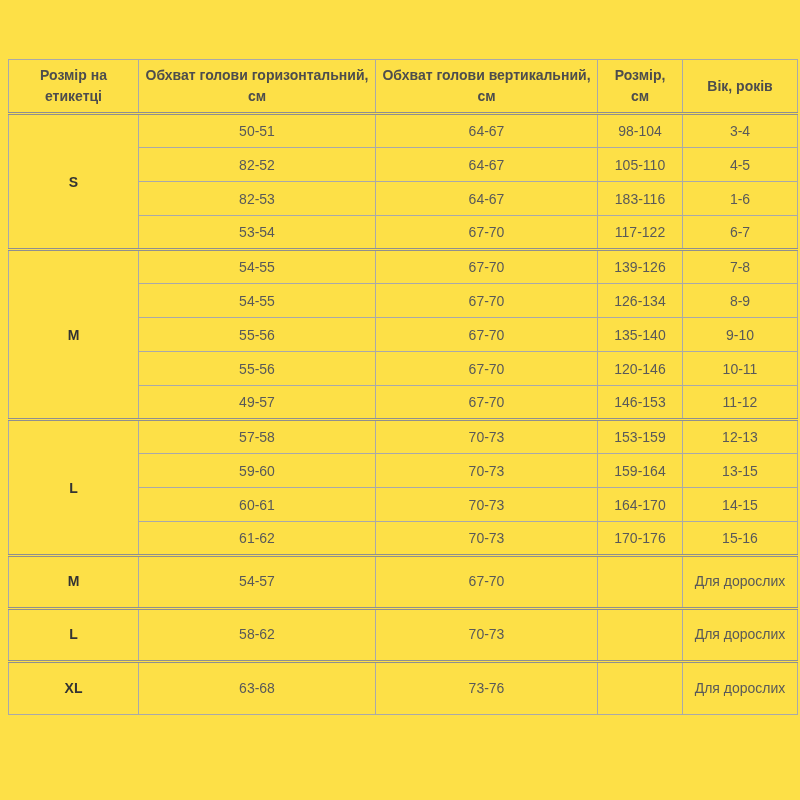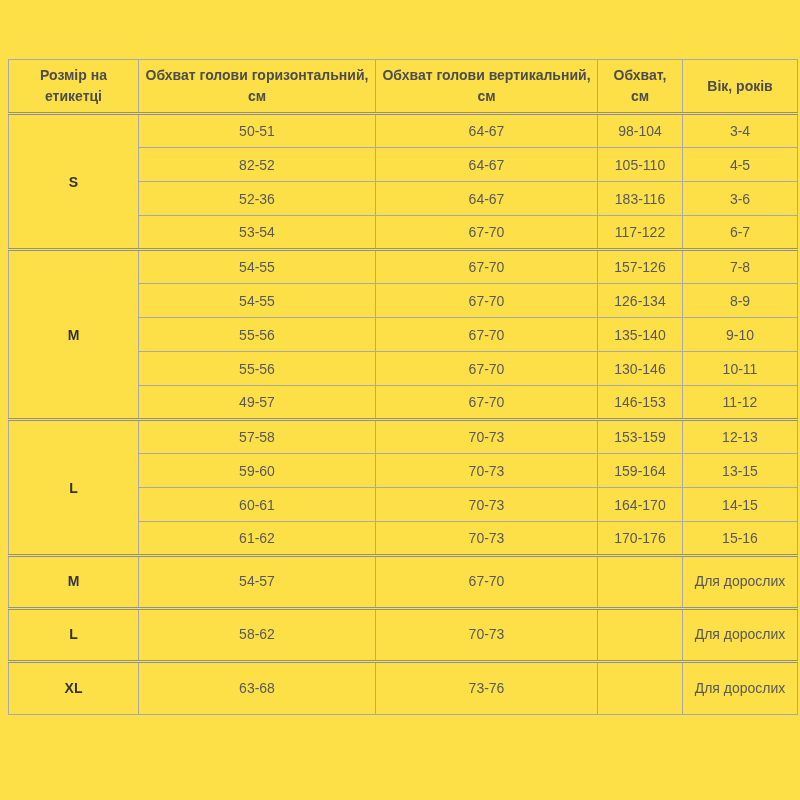--- a/index.html
+++ b/index.html
@@ -63,76 +63,76 @@
       <col style="width:237px">
       <col style="width:222px">
       <col style="width:85px">
       <col style="width:115px">
     </colgroup>
     <thead>
       <tr id="header-row">
           <th>Розмір на етикетці</th>
           <th>Обхват голови горизонтальний, см</th>
           <th>Обхват голови вертикальний, см</th>
-          <th>Обхват, см</th>
+          <th>Розмір, см</th>
           <th>Вік, років</th>
         </tr>
     </thead>
 
   <tbody class="size-group">
         <tr>
           <td rowspan="4" class="size-label">S</td>
           <td>50-51</td>
           <td>64-67</td>
           <td>98-104</td>
           <td>3-4</td>
         </tr>
         <tr>
           <td>82-52</td>
           <td>64-67</td>
           <td>105-110</td>
           <td>4-5</td>
         </tr>
         <tr>
-          <td>52-36</td>
+          <td>82-53</td>
           <td>64-67</td>
           <td>183-116</td>
-          <td>3-6</td>
+          <td>1-6</td>
         </tr>
         <tr>
           <td>53-54</td>
           <td>67-70</td>
           <td>117-122</td>
           <td>6-7</td>
         </tr>
       </tbody>
       <tbody class="size-group">
         <tr>
           <td rowspan="5" class="size-label">M</td>
           <td>54-55</td>
           <td>67-70</td>
-          <td>157-126</td>
+          <td>139-126</td>
           <td>7-8</td>
         </tr>
         <tr>
           <td>54-55</td>
           <td>67-70</td>
           <td>126-134</td>
           <td>8-9</td>
         </tr>
         <tr>
           <td>55-56</td>
           <td>67-70</td>
           <td>135-140</td>
           <td>9-10</td>
         </tr>
         <tr>
           <td>55-56</td>
           <td>67-70</td>
-          <td>130-146</td>
+          <td>120-146</td>
           <td>10-11</td>
         </tr>
         <tr>
           <td>49-57</td>
           <td>67-70</td>
           <td>146-153</td>
           <td>11-12</td>
         </tr>
       </tbody>
       <tbody class="size-group">

